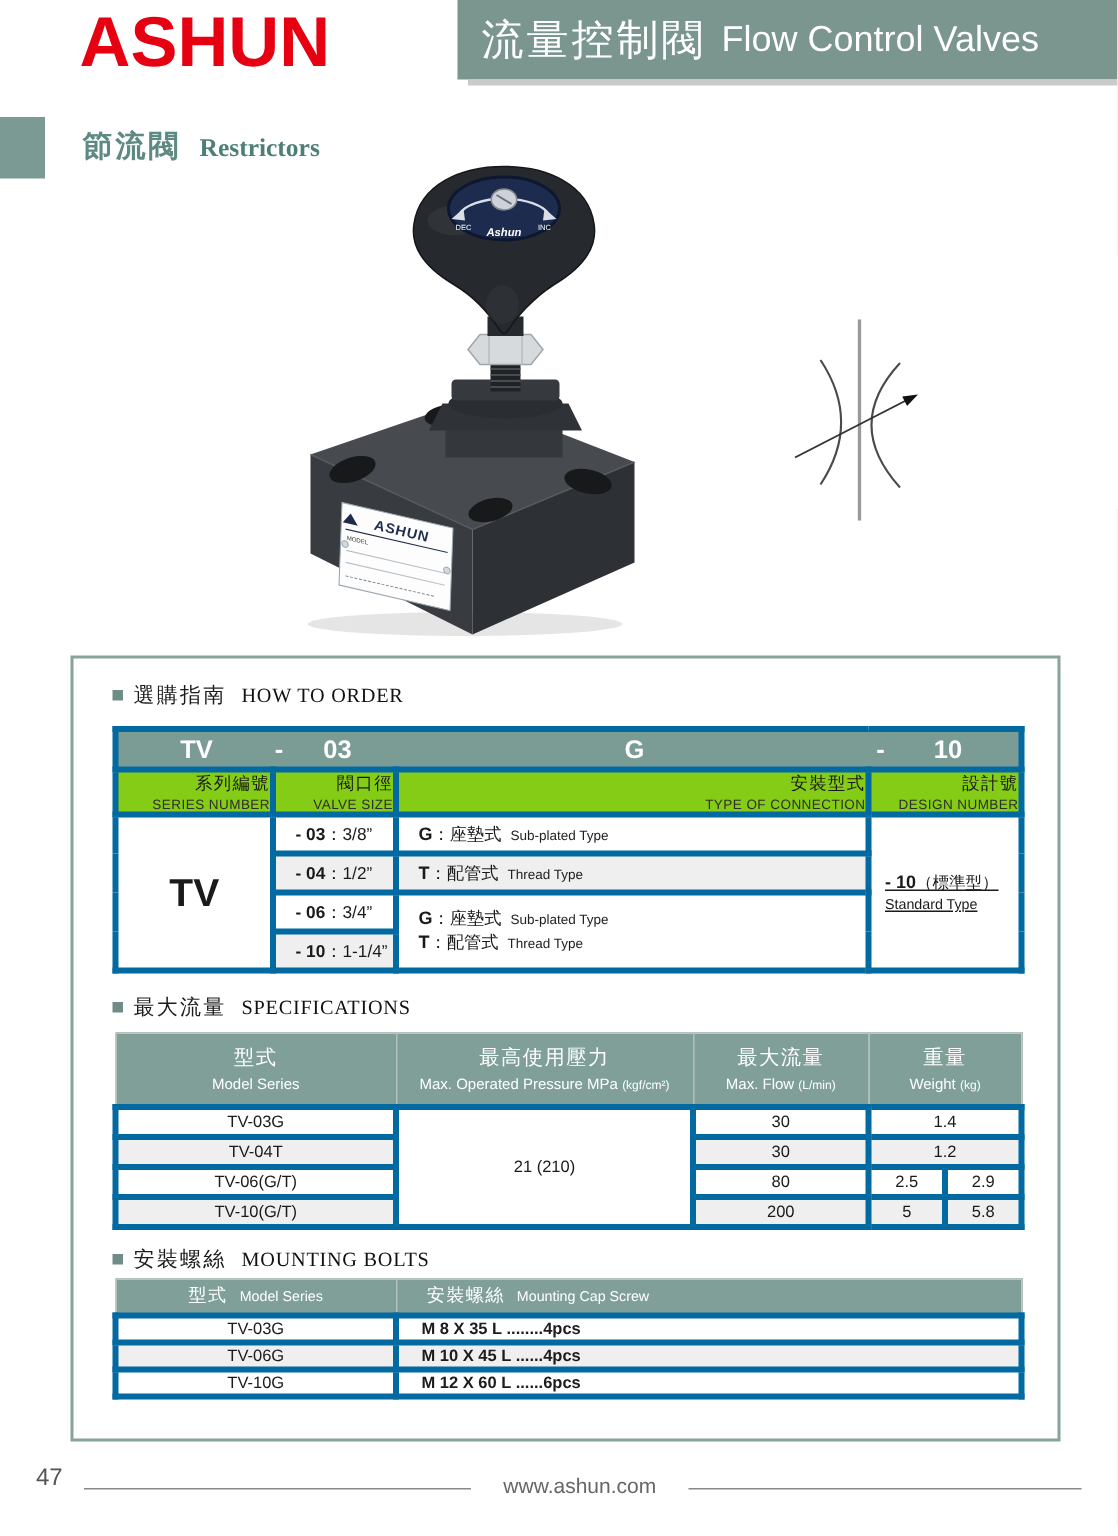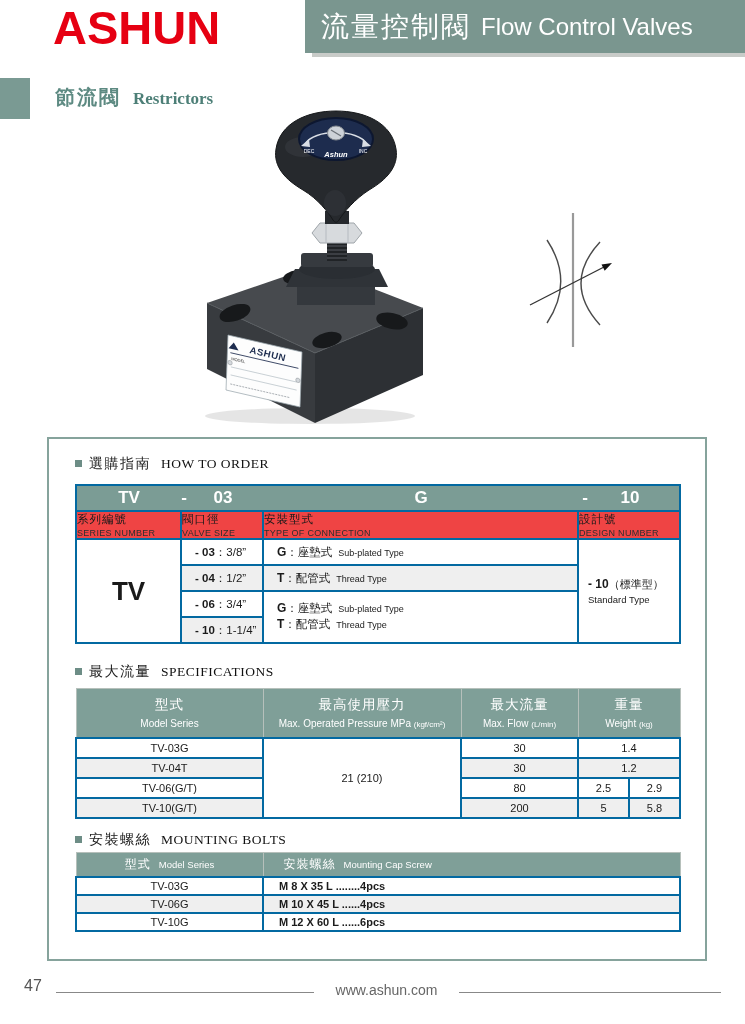--- a/index.html
+++ b/index.html
@@ -29,37 +29,37 @@
   .content-box{position:absolute;left:47px;top:437px;width:660px;height:524px;
                border:2px solid #86a39c;box-sizing:border-box;background:#fff;}
   .sec-title{position:absolute;left:26px;display:flex;align-items:center;}
   .sec-title .sq{width:7px;height:7px;background:#6d8d86;margin-right:7px;margin-top:-2px;}
   .sec-title .zh{font-size:14px;letter-spacing:1.5px;color:#1c1c1c;}
   .sec-title .en{font-family:"Liberation Serif","DejaVu Serif",serif;font-size:13.5px;
                  color:#111;margin-left:10px;letter-spacing:0.5px;}
 
   table{border-collapse:collapse;table-layout:fixed;position:absolute;left:26px;width:604px;
         font-family:inherit;}
-  td{border:2px solid #0369a1;padding:0;box-sizing:border-box;}
+  td{border:4px solid #0369a1;padding:0;box-sizing:border-box;}
 
   
   .t-order{top:45px;}
   .code-cell{background:#7b9c95;height:23px;}
   .code-wrap{position:relative;height:23px;color:#fff;font-weight:bold;font-size:17px;}
   .code-wrap span{position:absolute;top:50%;transform:translate(-50%,-50%);white-space:nowrap;}
   .cw-series{left:52px;} .cw-dash1{left:107px;} .cw-size{left:146px;}
   .cw-conn{left:344px;}  .cw-dash2{left:508px;} .cw-design{left:553px;}
-  .sub-td{background:#ef4444;height:31px;text-align:left;vertical-align:middle;}
+  .sub-td{background:#84cc16;height:31px;text-align:right;vertical-align:middle;}
   .sub-td .zh{display:block;font-size:11.5px;color:#1a1a1a;letter-spacing:1px;}
   .sub-td .en{display:block;font-size:9px;color:#2e2e2e;margin-top:1px;letter-spacing:0.3px;}
   .t-order td{height:26px;font-size:11.5px;vertical-align:middle;}
   .td-series{text-align:center;font-size:26px !important;font-weight:bold;background:#fff;}
   .td-size{padding-left:13px !important;background:#fff;margin-top:16px;}
   .td-conn{padding-left:13px !important;background:#fff;margin-top:46px;}
-  .td-design{padding-left:9px !important;background:#fff;}
+  .td-design{padding-left:9px !important;background:#fff;text-decoration:underline;}
   .b{font-weight:bold;}
   .conn-letter{font-weight:bold;font-size:12px;}
   .conn-en{font-size:9px;margin-left:6px;color:#222;}
   .design-l1{font-size:11px;} .design-l1 .b{font-size:12px;}
   .design-l2{font-size:9.5px;margin-top:2px;}
   .shade{background:#efefef !important;}
   .conn-line{line-height:15px;}
 
   
   .t-spec{top:249px;}

